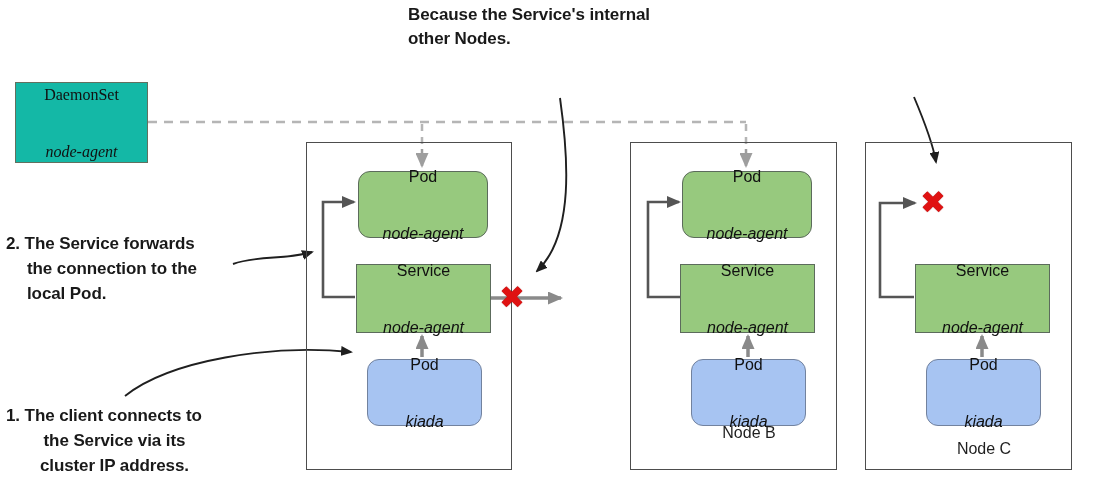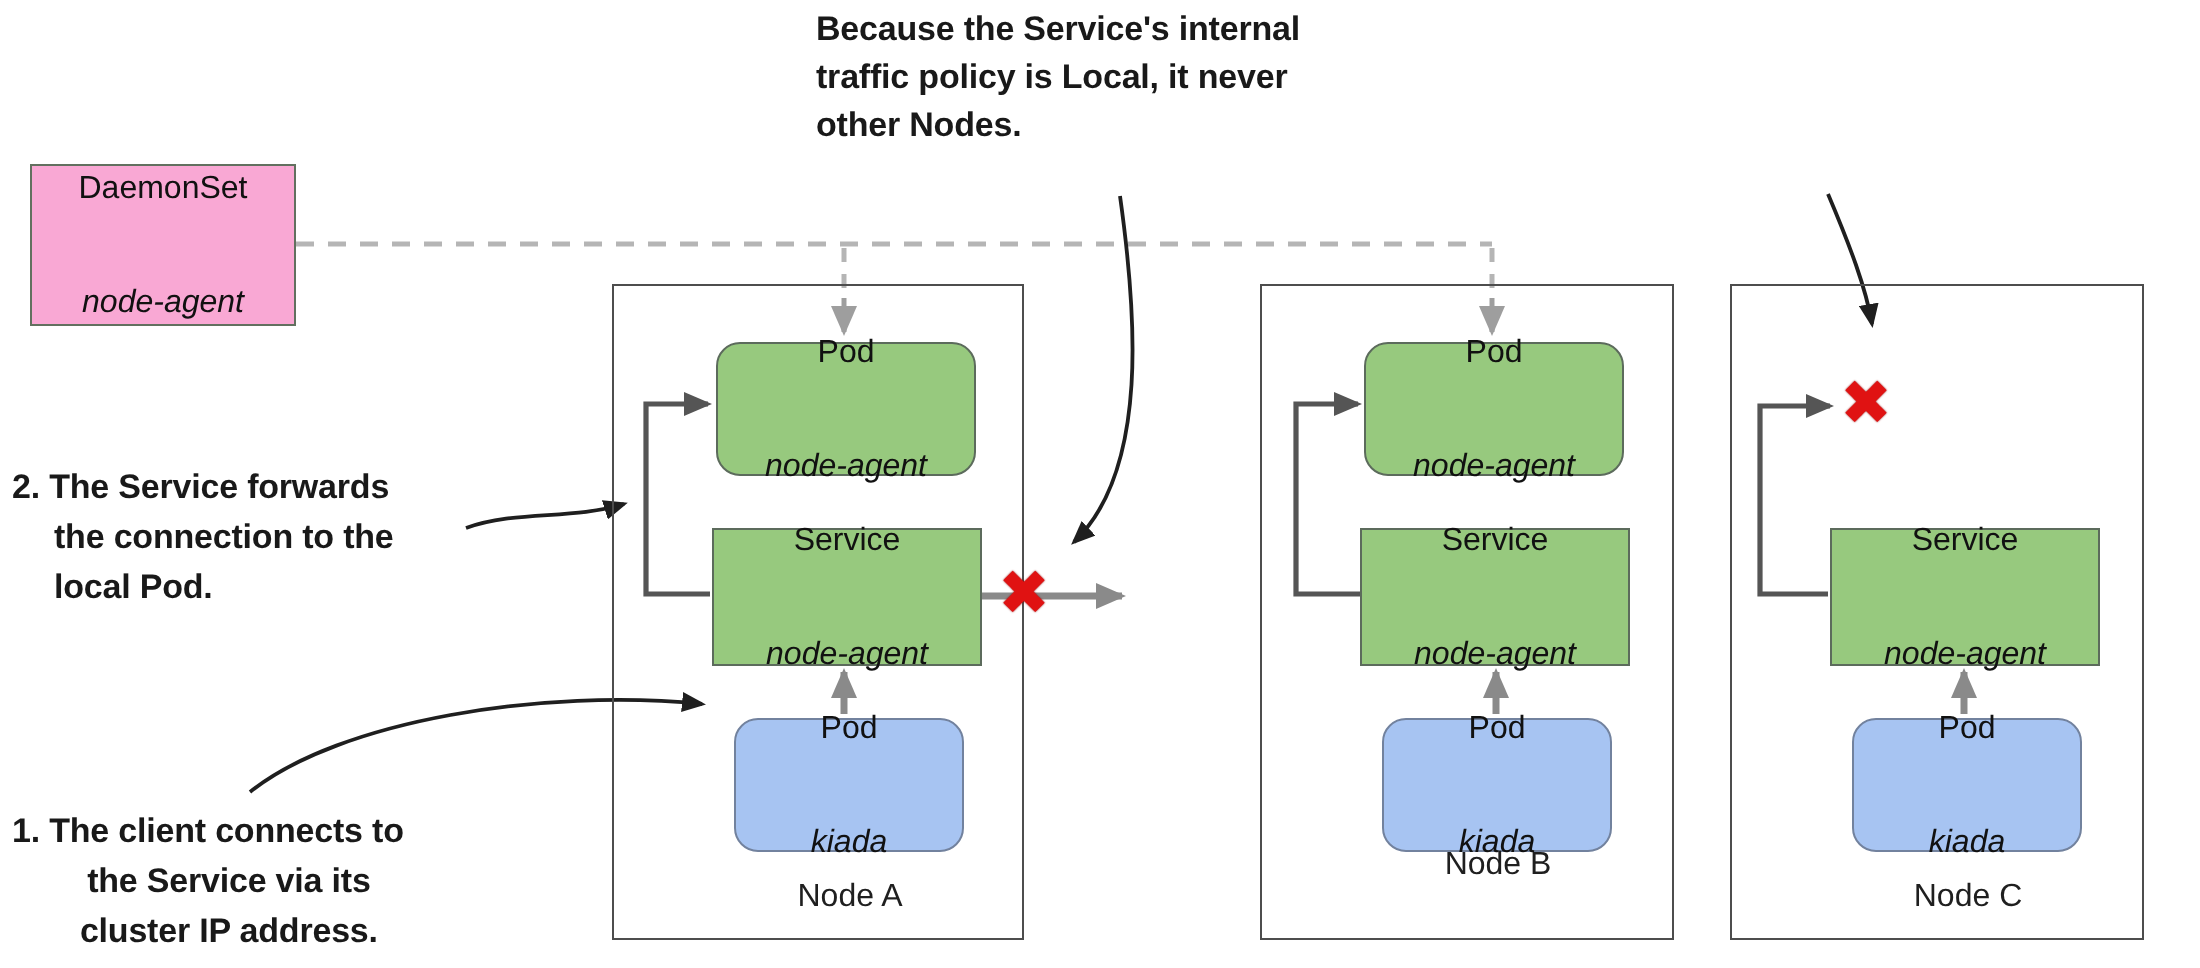--- a/index.html
+++ b/index.html
@@ -8,21 +8,21 @@
     font-family:"Liberation Sans","DejaVu Sans",sans-serif;color:#1c1c1c;
   }
   .wires{position:absolute;left:0;top:0;width:1100px;height:484px;}
 
   
   .dbox{
     position:absolute;display:flex;flex-direction:column;align-items:center;justify-content:center;
     box-sizing:border-box;text-align:center;font-size:16px;line-height:21px;color:#111;
   }
   .green{background:#97c97e;border:1.6px solid #5c6b5c;}
-  .lightgreen{background:#f9a8d4;border:1.6px solid #62705f;}
+  .lightgreen{background:#14b8a6;border:1.6px solid #62705f;font-family:Liberation Serif, serif;}
   .blue{background:#a7c4f2;border:1.6px solid #72829e;}
   .round{border-radius:12px;}
   .it{font-style:italic;margin-top:36px;}
 
   .nodebox{position:absolute;box-sizing:border-box;border:1.4px solid #4d4d4d;background:transparent;}
   .node-label{position:absolute;text-align:center;font-size:16px;color:#1f1f1f;}
 
   .note{position:absolute;font-weight:bold;font-size:17px;line-height:24px;color:#191919;letter-spacing:-0.1px;}
   .note-steps{line-height:25px;}
   .note .cont{padding-left:21px;}
@@ -89,21 +89,20 @@
       <div class="it">node-agent</div>
     </div>
     <div class="dbox green" style="left:49px;top:121px;width:135px;height:69px;">
       <div>Service</div>
       <div class="it">node-agent</div>
     </div>
     <div class="dbox blue round" style="left:60px;top:216px;width:115px;height:67px;">
       <div>Pod</div>
       <div class="it">kiada</div>
     </div>
-    <div class="node-label" style="left:38px;top:297px;width:160px;">Node A</div>
   </div>
 
   <div class="nodebox" style="left:630px;top:142px;width:207px;height:328px;">
     <div class="dbox green round" style="left:51px;top:28px;width:130px;height:67px;">
       <div>Pod</div>
       <div class="it">node-agent</div>
     </div>
     <div class="dbox green" style="left:49px;top:121px;width:135px;height:69px;">
       <div>Service</div>
       <div class="it">node-agent</div>
@@ -125,21 +124,20 @@
       <div class="it">kiada</div>
     </div>
     <div class="node-label" style="left:38px;top:297px;width:160px;">Node C</div>
   </div>
 
   <div class="xmark" style="left:512px;top:298px;">✖</div>
   <div class="xmark" style="left:933px;top:203px;">✖</div>
 
   <div class="note" style="left:408px;top:3px;">
     <div>Because the Service's internal</div>
-    <div>traffic policy is Local, it never</div>
     <div>other Nodes.</div>
   </div>
 
 
   <div class="note note-steps" style="left:6px;top:231px;">
     <div>2. The Service forwards</div>
     <div class="cont">the connection to the</div>
     <div class="cont">local Pod.</div>
   </div>
 

